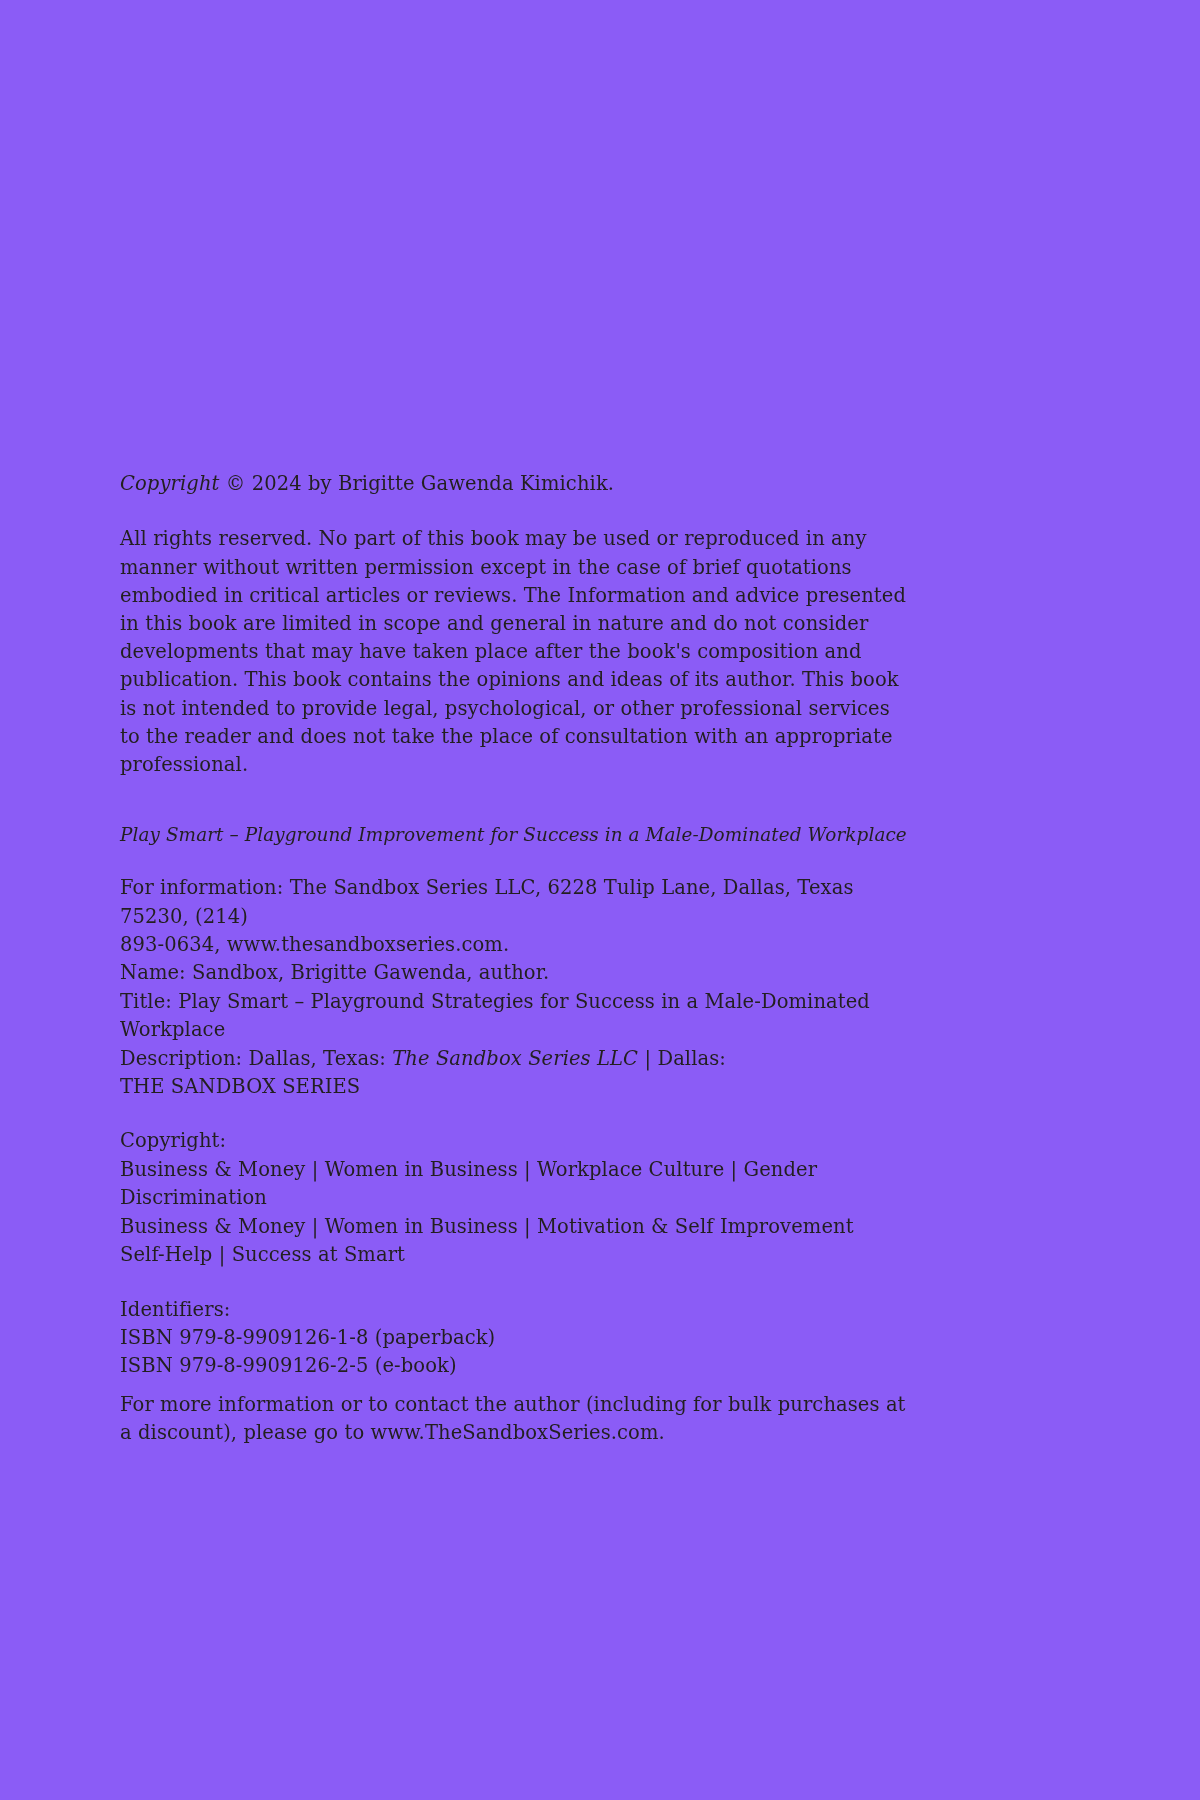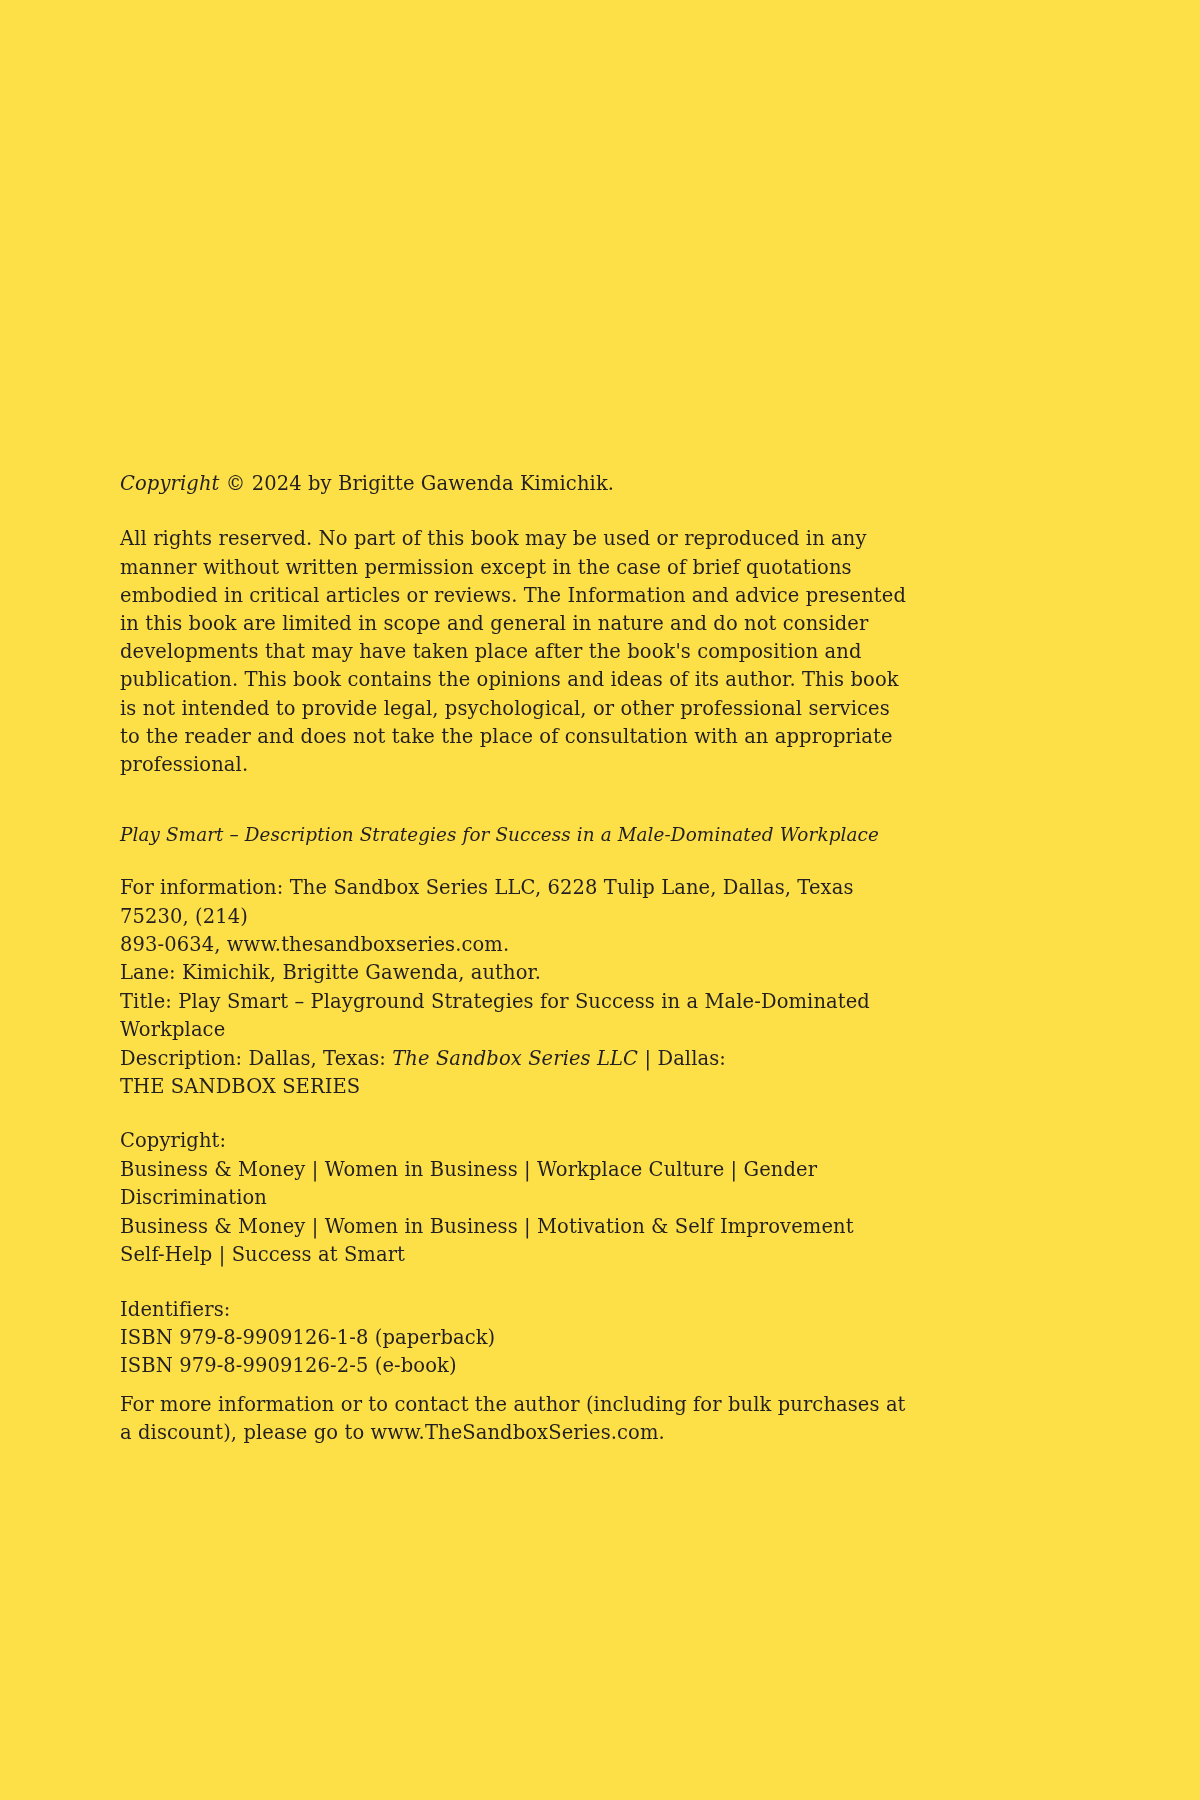--- a/index.html
+++ b/index.html
@@ -13,21 +13,21 @@
     background: #ffffff;
     font-family: "DejaVu Serif", "Liberation Serif", serif;
     color: #231f20;
     -webkit-font-smoothing: antialiased;
   }
 
   .page {
     position: relative;
     width: 1200px;
     height: 1800px;
-    background: #fde047;
+    background: #8b5cf6;
     overflow: hidden;
   }
 
   
   .textblock {
     position: absolute;
     left: 120px;
     top: 470px;
     width: 790px;
   }
@@ -98,26 +98,26 @@
 <body>
 
 <div class="page">
 
   <div class="textblock">
 
     <p class="para para-copyright"><i>Copyright</i><span> © 2024 by Brigitte Gawenda Kimichik.</span></p>
 
     <p class="para para-rights">All rights reserved. No part of this book may be used or reproduced in any manner without written permission except in the case of brief quotations embodied in critical articles or reviews. The Information and advice presented in this book are limited in scope and general in nature and do not consider developments that may have taken place after the book's composition and publication. This book contains the opinions and ideas of its author. This book is not intended to provide legal, psychological, or other professional services to the reader and does not take the place of consultation with an appropriate professional.</p>
 
-    <p class="para para-title-italic">Play Smart – Description Strategies for Success in a Male-Dominated Workplace</p>
+    <p class="para para-title-italic">Play Smart – Playground Improvement for Success in a Male-Dominated Workplace</p>
 
     <p class="para para-cip">
       <span class="line">For information: The Sandbox Series LLC, 6228 Tulip Lane, Dallas, Texas 75230, (214)</span>
       <span class="line">893-0634, www.thesandboxseries.com.</span>
-      <span class="line">Lane: Kimichik, Brigitte Gawenda, author.</span>
+      <span class="line">Name: Sandbox, Brigitte Gawenda, author.</span>
       <span class="line">Title: Play Smart – Playground Strategies for Success in a Male-Dominated Workplace</span>
       <span class="line"><span>Description: Dallas, Texas: </span><i>The Sandbox Series LLC</i><span class="sep"> | Dallas:</span></span>
       <span class="line">THE SANDBOX SERIES</span>
     </p>
 
     <p class="para para-subjects">
       <span class="line">Copyright:</span>
       <span class="line">Business &amp; Money | Women in Business | Workplace Culture | Gender Discrimination</span>
       <span class="line">Business &amp; Money | Women in Business | Motivation &amp; Self Improvement</span>
       <span class="line">Self-Help | Success at Smart</span>

